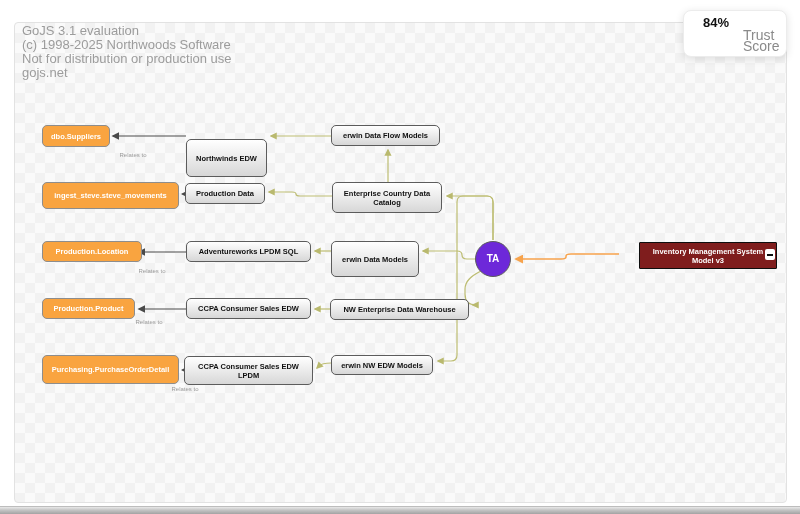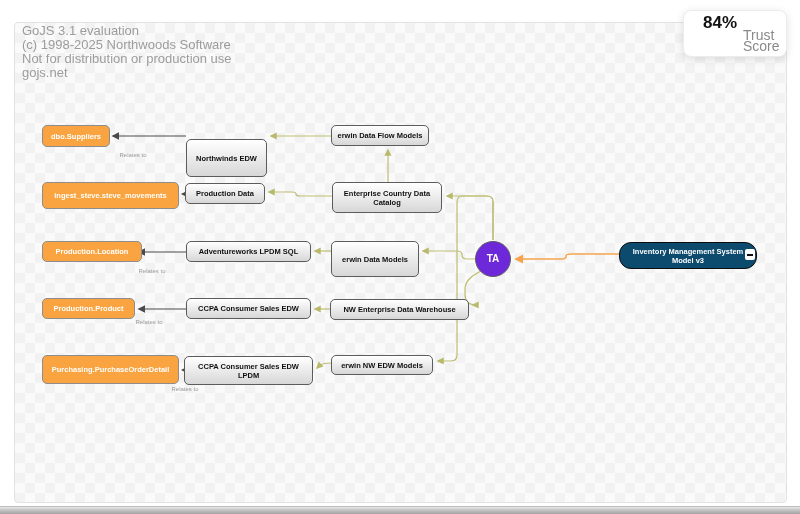--- a/index.html
+++ b/index.html
@@ -10,34 +10,34 @@
     background-color:#fafafa;
     background-image:conic-gradient(#f2f2f2 0.25turn,#fafafa 0.25turn 0.5turn,#f2f2f2 0.5turn 0.75turn,#fafafa 0.75turn);
     background-size:20px 20px;box-sizing:border-box;}
   #watermark{left:22px;top:24px;color:#9c9c9c;font-size:13px;line-height:14px;white-space:pre-line;}
   
   .node{position:absolute;display:flex;align-items:center;justify-content:center;text-align:center;
     font-weight:bold;font-size:7.5px;line-height:1.2;border-radius:5px;box-sizing:border-box;
     padding:1px 3px;z-index:3;}
   .node.term{background:#f9a440;border:1px solid #8d8d8d;color:#ffffff;}
   .node.system{background:linear-gradient(#ffffff,#d7d7d7);border:1px solid #5c5c5c;color:#101010;}
-  .node.asset{background:#0c4a6e;border:1px solid #0e0e0e;color:#ffffff;border-radius:12px;}
+  .node.asset{background:#7f1d1d;border:1px solid #0e0e0e;color:#ffffff;border-radius:1px;margin-left:20px;}
   .node.actor{background:#6d28d9;border:1.5px solid #5c5c5c;color:#ffffff;border-radius:50%;
     font-size:10px;}
   .node .collapse{position:absolute;right:1px;top:6px;width:10px;height:11px;background:#ffffff;
     border-radius:2px;display:flex;align-items:center;justify-content:center;}
   .node .collapse::after{content:"";display:block;width:6px;height:2px;background:#0e0e0e;}
   .link-label{position:absolute;transform:translateX(-50%);font-size:6px;color:#9a9a9a;z-index:2;
     white-space:nowrap;}
   #links{left:0;top:0;z-index:2;}
   
   #trust-card{left:683px;top:10px;width:104px;height:47px;background:#ffffff;border:1px solid #ececec;
     border-radius:8px;box-shadow:0 2px 8px rgba(0,0,0,0.12);display:flex;align-items:center;
     gap:9px;padding:0 10px;box-sizing:border-box;z-index:5;}
-  #trust-card .score{font-size:17px;font-weight:bold;color:#121212;line-height:15px;}
+  #trust-card .score{font-size:13px;font-weight:bold;color:#121212;line-height:15px;}
   #trust-card .score-label{font-size:14px;color:#8a8a8a;line-height:11px;margin-left:40px;}
   
   #hscrollbar{left:0;bottom:0;width:800px;height:8px;
     background:linear-gradient(180deg,#e9e9e9,#c4c4c4 45%,#a3a3a3);border-top:1px solid #bdbdbd;
     box-sizing:border-box;z-index:6;}
 </style>
 </head>
 <body>
 
 <div id="canvas" class="abs"></div>
@@ -107,21 +107,21 @@
     </div>
     <div class="node system" style="left: 185px; top: 183px; width: 80px; height: 21px; pointer-events: auto; white-space: nowrap;">
       <span>Production Data</span>
     </div>
     <div class="node system" style="left: 186px; top: 298px; width: 125px; height: 21px; pointer-events: auto; white-space: nowrap;">
       <span>CCPA Consumer Sales EDW</span>
     </div>
     <div class="node system" style="left: 184px; top: 356px; width: 129px; height: 29px; pointer-events: auto;">
       <span>CCPA Consumer Sales EDW LPDM</span>
     </div>
-    <div class="node system" style="left: 331px; top: 125px; width: 98px; height: 21px; pointer-events: auto; white-space: nowrap;">
+    <div class="node system" style="left: 331px; top: 125px; width: 109px; height: 21px; pointer-events: auto; white-space: nowrap;">
       <span>erwin Data Flow Models</span>
     </div>
     <div class="node system" style="left: 332px; top: 182px; width: 110px; height: 31px; pointer-events: auto;">
       <span>Enterprise Country Data Catalog</span>
     </div>
     <div class="node system" style="left: 331px; top: 241px; width: 88px; height: 36px; pointer-events: auto; white-space: nowrap;">
       <span>erwin Data Models</span>
     </div>
     <div class="node system" style="left: 330px; top: 299px; width: 139px; height: 21px; pointer-events: auto; white-space: nowrap;">
       <span>NW Enterprise Data Warehouse</span>

